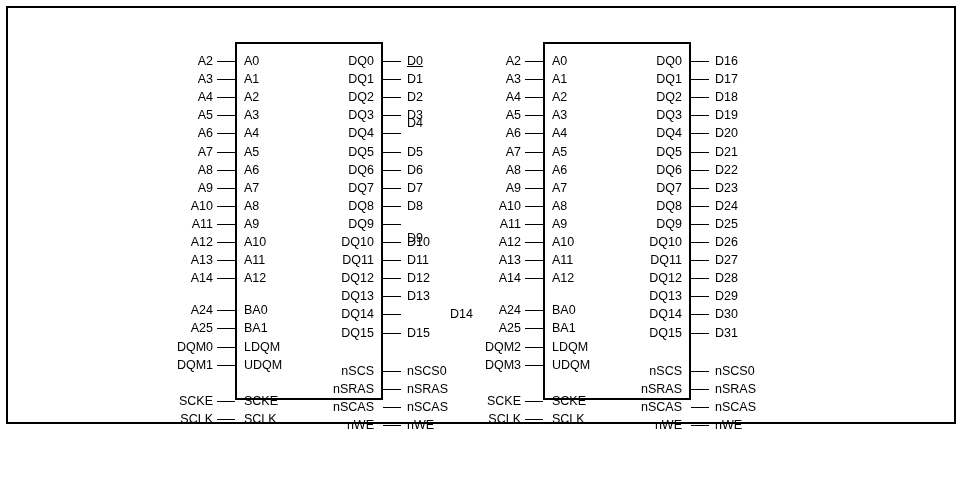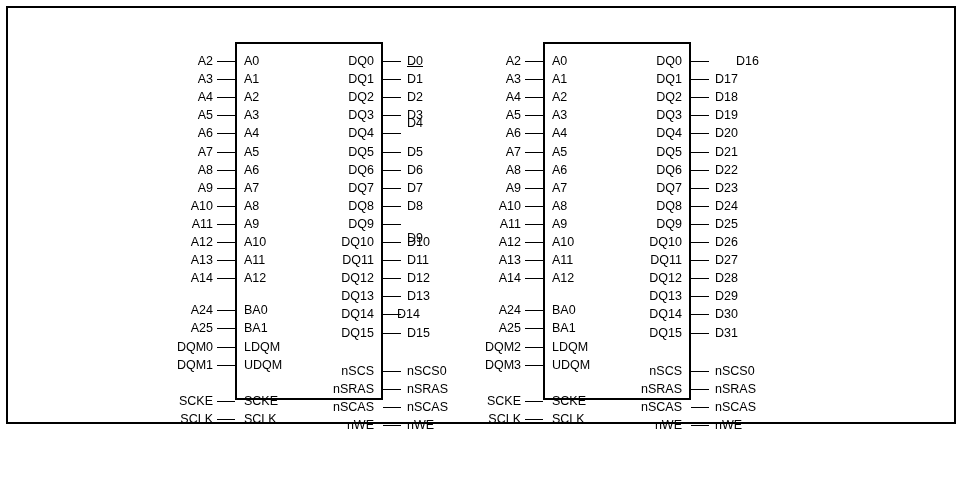--- a/index.html
+++ b/index.html
@@ -200,21 +200,21 @@
     <div class="lead" style="left: 383px; top: 260.1px; width: 18px;"></div>
     <div class="ext-right" style="left: 407px; top: 251.1px; width: 66px;">D11</div>
     <div class="in-right" style="left: 307px; top: 269.2px; width: 67px;">DQ12</div>
     <div class="lead" style="left: 383px; top: 278.2px; width: 18px;"></div>
     <div class="ext-right" style="left: 407px; top: 269.2px; width: 66px;">D12</div>
     <div class="in-right" style="left: 307px; top: 287.3px; width: 67px;">DQ13</div>
     <div class="lead" style="left: 383px; top: 296.3px; width: 18px;"></div>
     <div class="ext-right" style="left: 407px; top: 287.3px; width: 66px;">D13</div>
     <div class="in-right" style="left: 307px; top: 305.4px; width: 67px;">DQ14</div>
     <div class="lead" style="left: 383px; top: 314.4px; width: 18px;"></div>
-    <div class="ext-right" style="left: 397px; top: 305.4px; width: 66px;">D14</div>
+    <div class="ext-right" style="left: 407px; top: 305.4px; width: 66px; text-align: right;">D14</div>
     <div class="in-right" style="left: 307px; top: 323.5px; width: 67px;">DQ15</div>
     <div class="lead" style="left: 383px; top: 332.5px; width: 18px;"></div>
     <div class="ext-right" style="left: 407px; top: 323.5px; width: 66px;">D15</div>
     <div class="in-right" style="left: 307px; top: 361.6px; width: 67px;">nSCS</div>
     <div class="lead" style="left: 383px; top: 370.6px; width: 18px;"></div>
     <div class="ext-right" style="left: 407px; top: 361.6px; width: 66px;">nSCS0</div>
     <div class="in-right" style="left: 307px; top: 379.7px; width: 67px;">nSRAS</div>
     <div class="lead" style="left: 383px; top: 388.7px; width: 18px;"></div>
     <div class="ext-right" style="left: 407px; top: 379.7px; width: 66px;">nSRAS</div>
     <div class="in-right" style="left: 307px; top: 397.8px; width: 67px;">nSCAS</div>
@@ -275,21 +275,21 @@
     <div class="lead" style="left: 525px; top: 364.6px; width: 18px;"></div>
     <div class="in-left" style="left: 552px; top: 355.6px; width: 60px;">UDQM</div>
     <div class="ext-left" style="left: 461px; top: 391.7px; width: 60px;">SCKE</div>
     <div class="lead" style="left: 525px; top: 400.7px; width: 18px;"></div>
     <div class="in-left" style="left: 552px; top: 391.7px; width: 60px;">SCKE</div>
     <div class="ext-left" style="left: 461px; top: 409.8px; width: 60px;">SCLK</div>
     <div class="lead" style="left: 525px; top: 418.8px; width: 18px;"></div>
     <div class="in-left" style="left: 552px; top: 409.8px; width: 60px;">SCLK</div>
     <div class="in-right" style="left: 615px; top: 52px; width: 67px;">DQ0</div>
     <div class="lead" style="left: 691px; top: 61px; width: 18px;"></div>
-    <div class="ext-right" style="left: 715px; top: 52px; width: 66px; margin-left: 21px;">D16</div>
+    <div class="ext-right" style="left: 715px; top: 52px; width: 66px;">D16</div>
     <div class="in-right" style="left: 615px; top: 70.1px; width: 67px;">DQ1</div>
     <div class="lead" style="left: 691px; top: 79.1px; width: 18px;"></div>
     <div class="ext-right" style="left: 715px; top: 70.1px; width: 66px;">D17</div>
     <div class="in-right" style="left: 615px; top: 88.2px; width: 67px;">DQ2</div>
     <div class="lead" style="left: 691px; top: 97.2px; width: 18px;"></div>
     <div class="ext-right" style="left: 715px; top: 88.2px; width: 66px;">D18</div>
     <div class="in-right" style="left: 615px; top: 106.3px; width: 67px;">DQ3</div>
     <div class="lead" style="left: 691px; top: 115.3px; width: 18px;"></div>
     <div class="ext-right" style="left: 715px; top: 106.3px; width: 66px;">D19</div>
     <div class="in-right" style="left: 615px; top: 124.4px; width: 67px;">DQ4</div>

